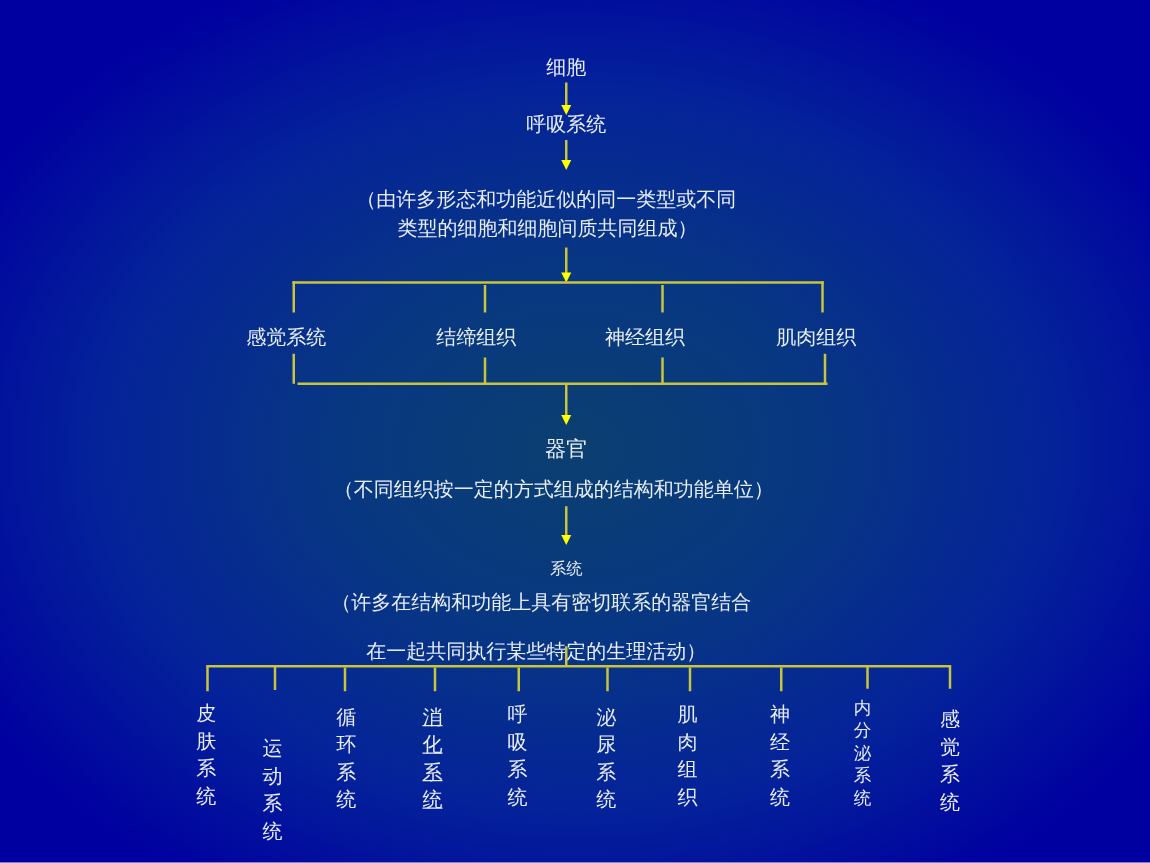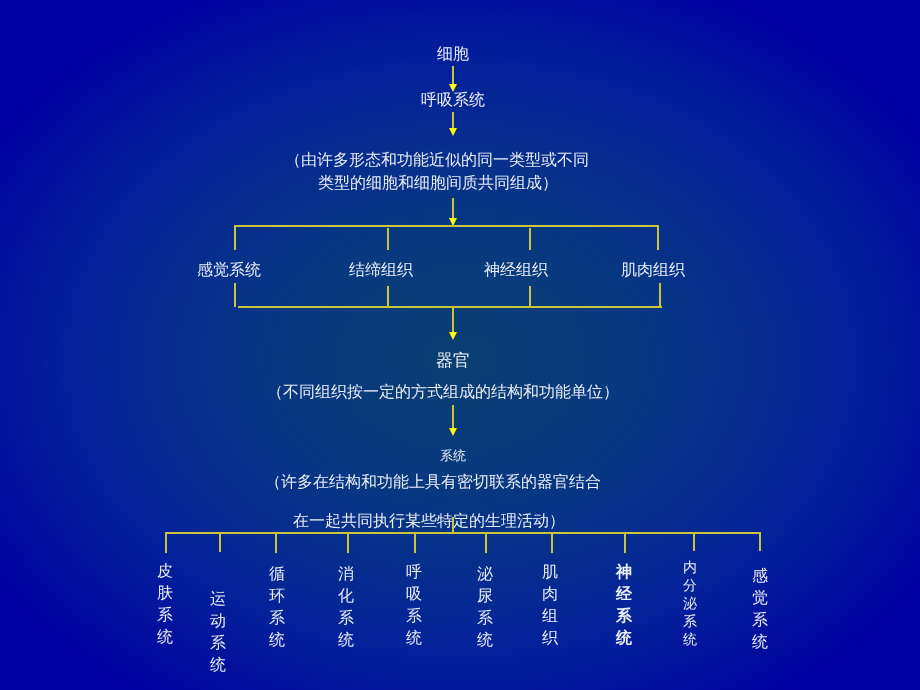--- a/index.html
+++ b/index.html
@@ -70,19 +70,19 @@
 <div class="vl" style="left:414px;top:534px;height:19px;"></div>
 <div class="vl" style="left:485px;top:534px;height:19px;"></div>
 <div class="vl" style="left:551px;top:534px;height:19px;"></div>
 <div class="vl" style="left:624px;top:534px;height:19px;"></div>
 <div class="vl" style="left:693px;top:532px;height:19px;"></div>
 <div class="vl" style="left:759px;top:532px;height:19px;"></div>
 
 <div class="vtext" style="left:165px;top:560px;">皮肤系统</div>
 <div class="vtext" style="left:218px;top:560px;margin-top:28px;">运动系统</div>
 <div class="vtext" style="left:277px;top:563px;">循环系统</div>
-<div class="vtext" style="left:346px;top:563px;">消化系统</div>
+<div class="vtext" style="left:346px;top:563px;text-decoration:underline;">消化系统</div>
 <div class="vtext" style="left:414px;top:561px;">呼吸系统</div>
 <div class="vtext" style="left:485px;top:563px;">泌尿系统</div>
 <div class="vtext" style="left:550px;top:561px;">肌肉组织</div>
-<div class="vtext" style="left:624px;top:561px;font-weight:bold;">神经系统</div>
+<div class="vtext" style="left:624px;top:561px;">神经系统</div>
 <div class="vtext small" style="left:690px;top:558px;">内分泌系统</div>
 <div class="vtext" style="left:760px;top:565px;">感觉系统</div>
 
 </body></html>

